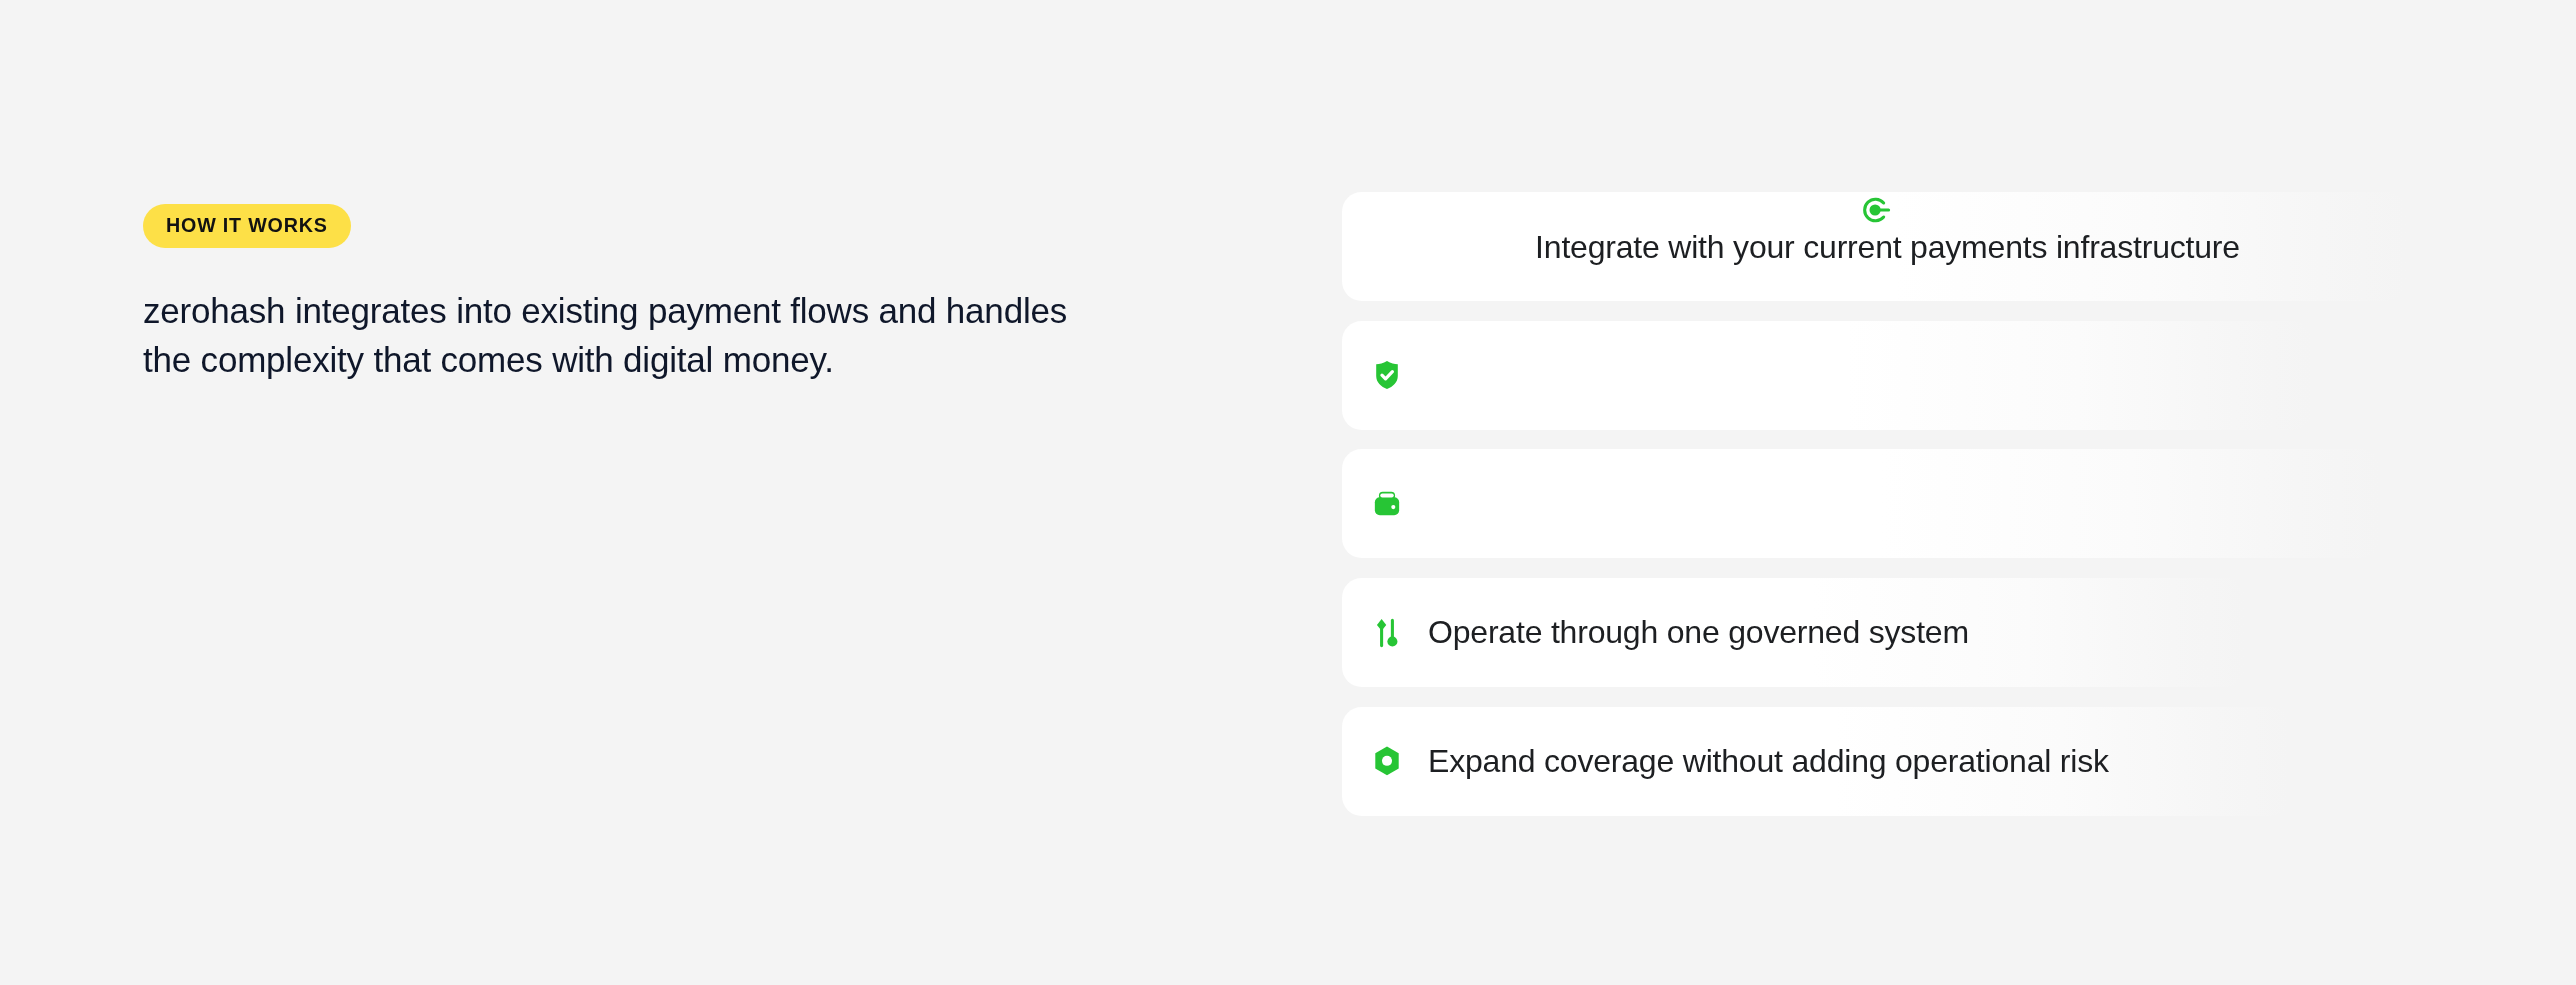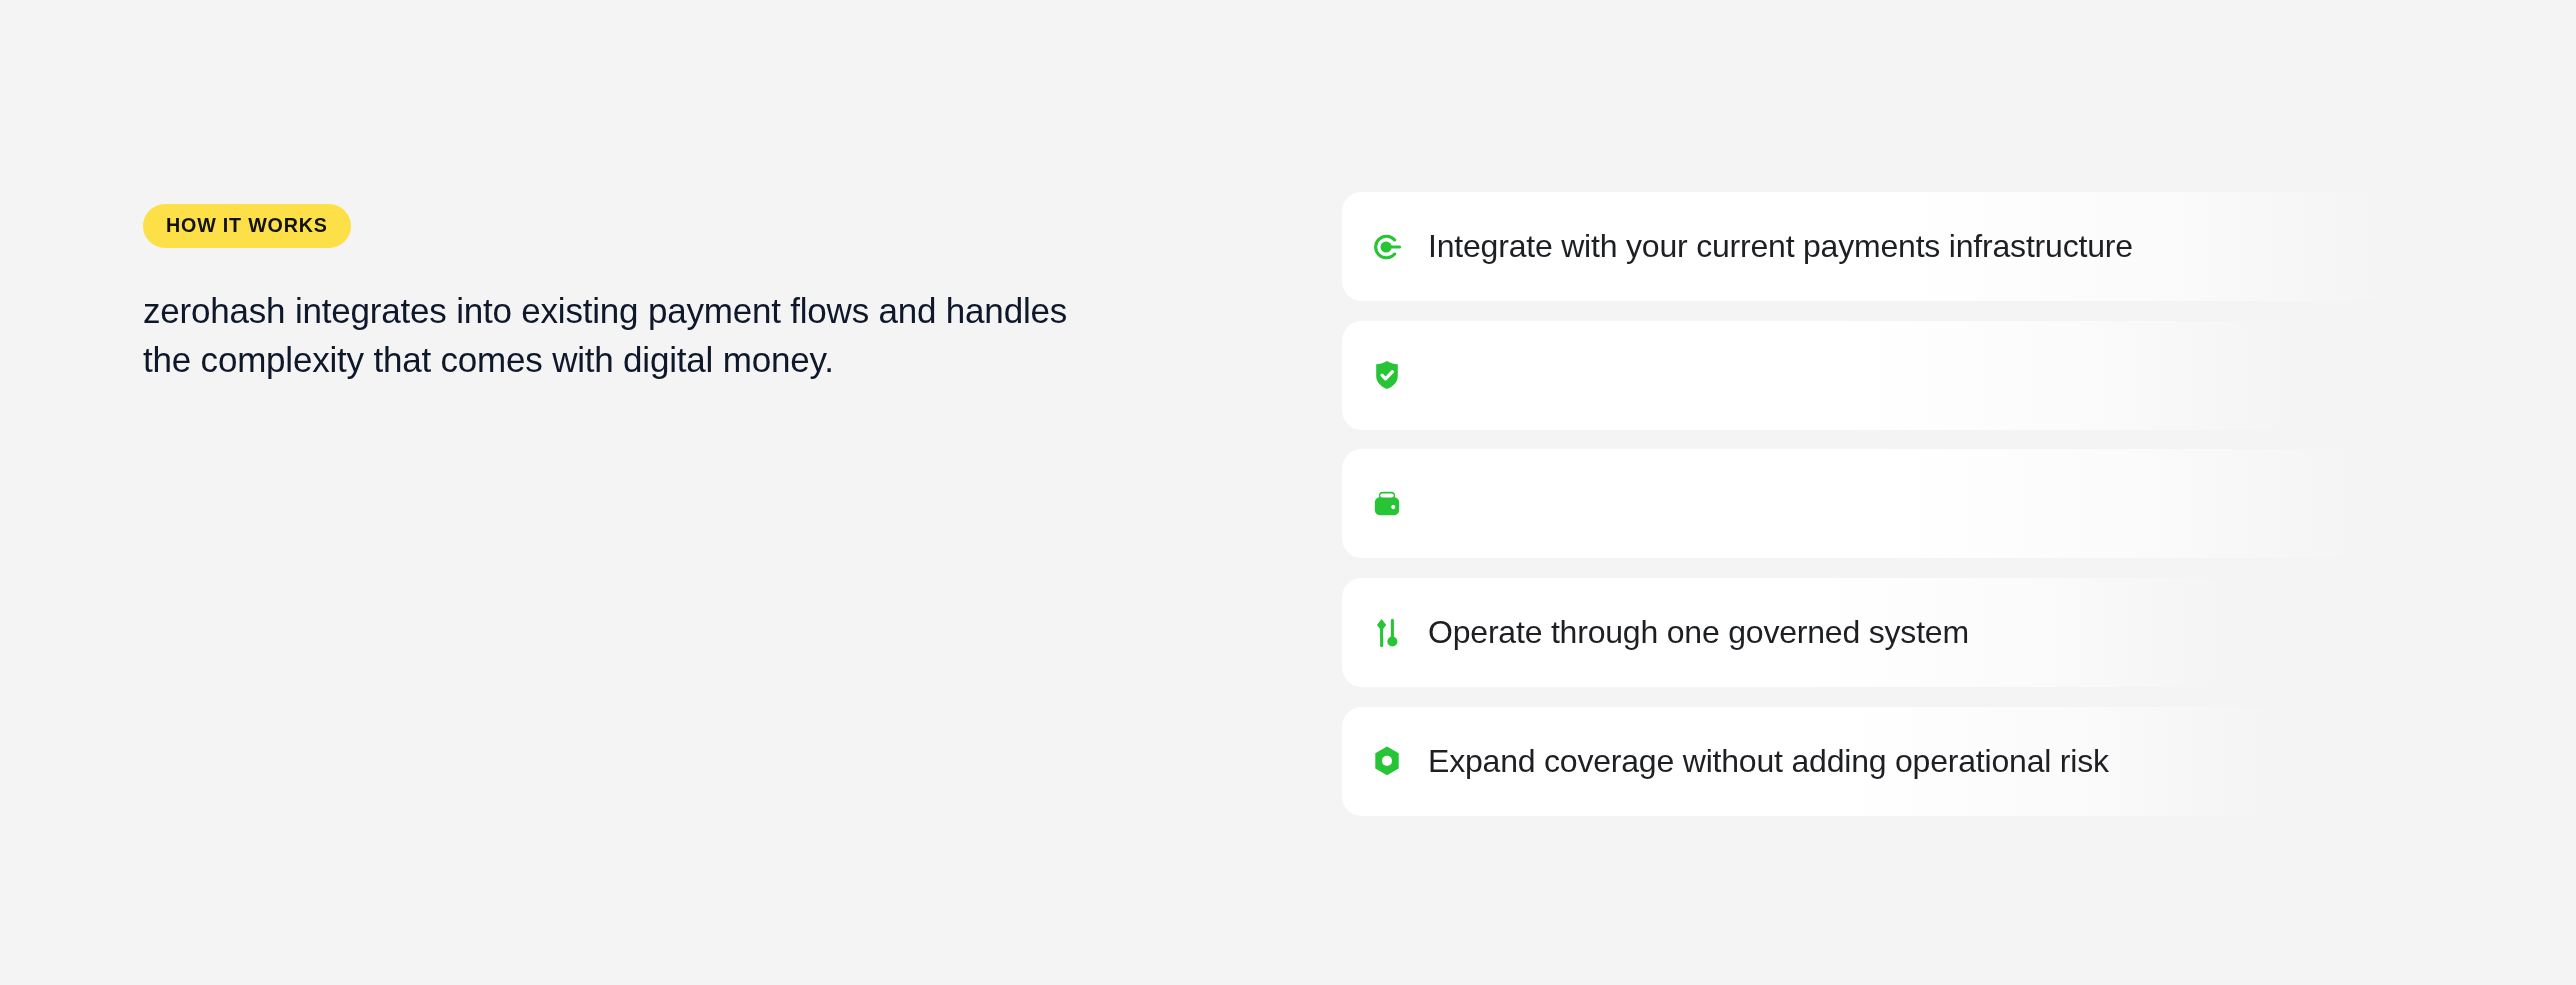--- a/index.html
+++ b/index.html
@@ -86,21 +86,21 @@
     align-items: center;
     padding-left: 27px;
     background: linear-gradient(90deg,
                  #ffffff 0%,
                  #ffffff 52%,
                  #fbfbfb 76%,
                  #f6f6f6 92%,
                  #f4f4f4 100%);
   }
 
-  .feature-card:nth-child(1) { width: 1064px; }
+  .feature-card:nth-child(1) { width: 1064px; flex-direction: column; }
   .feature-card:nth-child(2) { width: 970px; }
   .feature-card:nth-child(3) { width: 1038px; }
   .feature-card:nth-child(4) { width: 903px; }
   .feature-card:nth-child(5) { width: 948px; }
 
   .card-icon {
     flex: 0 0 auto;
     width: 36px;
     height: 36px;
     display: flex;

